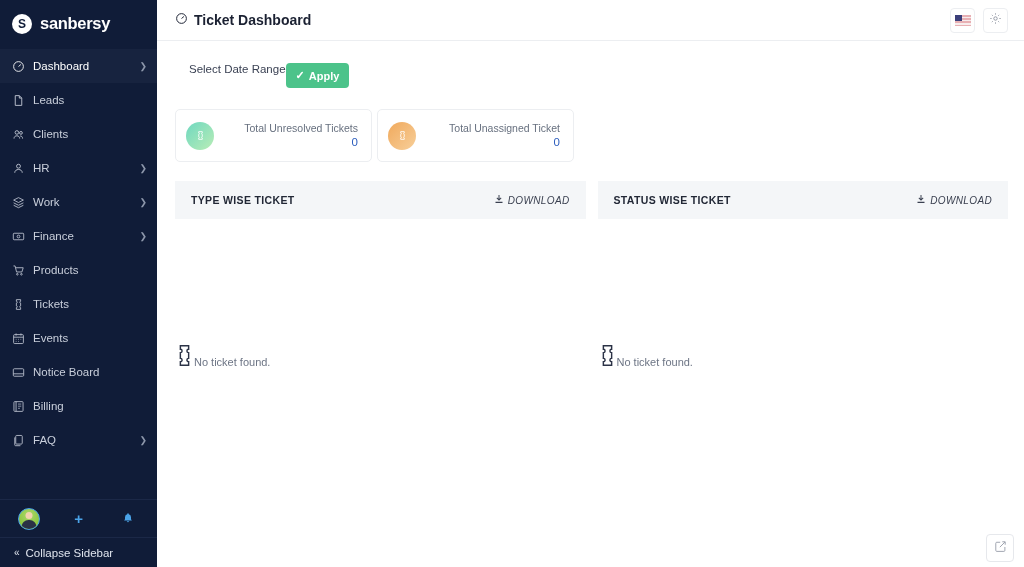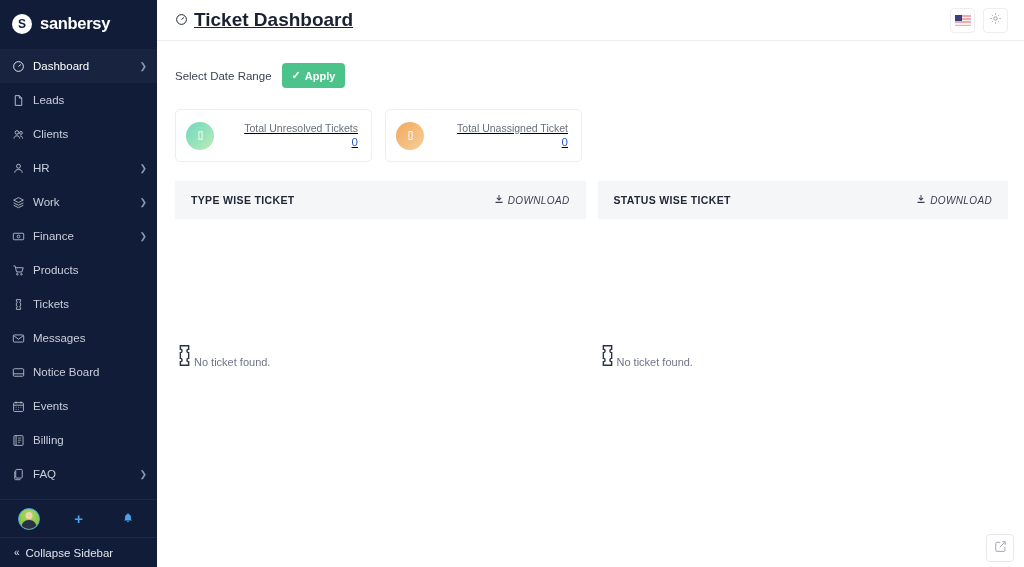--- a/index.html
+++ b/index.html
@@ -106,21 +106,21 @@
   .main { flex: 1 1 auto; height: 567px; position: relative; background: #ffffff; }
 
   .topbar {
     height: 41px;
     display: flex; align-items: center;
     padding: 0 16px 0 18px;
     border-bottom: 1px solid #eceef1;
   }
   .page-title {
     display: flex; align-items: center; gap: 6px;
-    font-size: 19px; font-weight: 600; color: #1b2132; text-decoration: underline;
+    font-size: 14px; font-weight: 600; color: #1b2132;
   }
   .topbar-right { margin-left: auto; display: flex; align-items: center; gap: 8px; }
   .icon-btn {
     width: 25px; height: 25px; border-radius: 4px;
     border: 1px solid #eceef1; background: #fff;
     display: flex; align-items: center; justify-content: center;
     cursor: pointer;
   }
   .flag {
     width: 16px; height: 11px; position: relative; overflow: hidden;
@@ -131,22 +131,22 @@
     position: absolute; inset: 0;
     background: repeating-linear-gradient(to bottom, #e8b0b4 0 1.6px, #f7ecec 1.6px 3.2px);
   }
   .flag .canton {
     position: absolute; left: 0; top: 0; width: 7px; height: 6px;
     background: #3b3f7a;
   }
 
   
   .daterow {
-    display: flex; align-items: center; gap: 10px;
-    padding: 22px 0 0 18px;
+    display: flex; 
+    padding: 22px 0 0 32px;
   }
   .daterow-label { font-size: 11.5px; color: #3b4254; }
   .date-input {
     width: 152px; height: 25px;
     border: 1px solid #e3e6eb; border-radius: 4px;
     background: #fff;
     display: flex; align-items: center; gap: 6px;
     padding: 0 8px;
     font-size: 11px; color: #4a5265;
     cursor: pointer;
@@ -156,21 +156,21 @@
   .apply-btn {
     height: 25px; padding: 0 10px;
     background: #4cc38a; border: none; border-radius: 4px;
     color: #fff; font-size: 11px; font-weight: 600;
     display: flex; align-items: center; gap: 4px;
     cursor: pointer;
     font-family: "Liberation Sans", sans-serif;
   }
 
   
-  .stats { display: flex; gap: 13px; padding: 21px 15px 0 18px; text-decoration: underline; }
+  .stats { display: flex; gap: 5px; padding: 21px 15px 0 18px; }
   .stat-card {
     width: 197px; height: 53px;
     border: 1px solid #eceef1; border-radius: 5px;
     background: #fff;
     display: flex; align-items: center;
     padding: 0 13px 0 10px;
   }
   .stat-circle {
     width: 28px; height: 28px; border-radius: 50%;
     display: flex; align-items: center; justify-content: center;
@@ -313,49 +313,40 @@
 
       <div class="nav-item">
         <span class="nav-icon">
             <svg width="13" height="13" viewBox="0 0 16 16" fill="none" stroke="#c9cfdb" stroke-width="1.1">
               <path d="M5.4 2h5.2v2.1a1.1 1.1 0 000 2.2v3.4a1.1 1.1 0 000 2.2V14H5.4v-2.1a1.1 1.1 0 000-2.2V6.3a1.1 1.1 0 000-2.2z"></path>
             </svg>
           </span>
         <span class="nav-label">Tickets</span>
       </div>
 
-      <div class="nav-item">
-        <span class="nav-icon">
-            <svg width="13" height="13" viewBox="0 0 16 16" fill="none" stroke="#c9cfdb" stroke-width="1.1">
-              <rect x="1.6" y="3.6" width="12.8" height="8.8" rx="1.2"></rect>
-              <path d="M2.2 4.6L8 8.9l5.8-4.3"></path>
-            </svg>
-          </span>
-        <span class="nav-label">Messages</span>
-      </div>
-
-      <div class="nav-item">
-        <span class="nav-icon">
-            <svg width="13" height="13" viewBox="0 0 16 16" fill="none" stroke="#c9cfdb" stroke-width="1.1">
-              <rect x="1.6" y="3.4" width="12.8" height="9.2" rx="1.2"></rect>
-              <path d="M1.6 9.6h12.8"></path>
-            </svg>
-          </span>
-        <span class="nav-label">Notice Board</span>
-      </div>
 
       <div class="nav-item">
         <span class="nav-icon">
             <svg width="13" height="13" viewBox="0 0 16 16" fill="none" stroke="#c9cfdb" stroke-width="1.1">
               <rect x="2" y="3.2" width="12" height="11" rx="1.2"></rect>
               <path d="M2 6.4h12M5 1.8v2.6M11 1.8v2.6"></path>
               <path d="M4.6 9h1M7.5 9h1M10.4 9h1M4.6 11.6h1M7.5 11.6h1" stroke-width=".9"></path>
             </svg>
           </span>
         <span class="nav-label">Events</span>
+      </div>
+
+      <div class="nav-item">
+        <span class="nav-icon">
+            <svg width="13" height="13" viewBox="0 0 16 16" fill="none" stroke="#c9cfdb" stroke-width="1.1">
+              <rect x="1.6" y="3.4" width="12.8" height="9.2" rx="1.2"></rect>
+              <path d="M1.6 9.6h12.8"></path>
+            </svg>
+          </span>
+        <span class="nav-label">Notice Board</span>
       </div>
 
       <div class="nav-item">
         <span class="nav-icon">
             <svg width="13" height="13" viewBox="0 0 16 16" fill="none" stroke="#c9cfdb" stroke-width="1.1">
               <rect x="2.4" y="2" width="11.2" height="12" rx="1"></rect>
               <path d="M5 2v12"></path>
               <path d="M7.4 5h4M7.4 7.6h4M7.4 10.2h2.4" stroke-width=".9"></path>
             </svg>
           </span>

